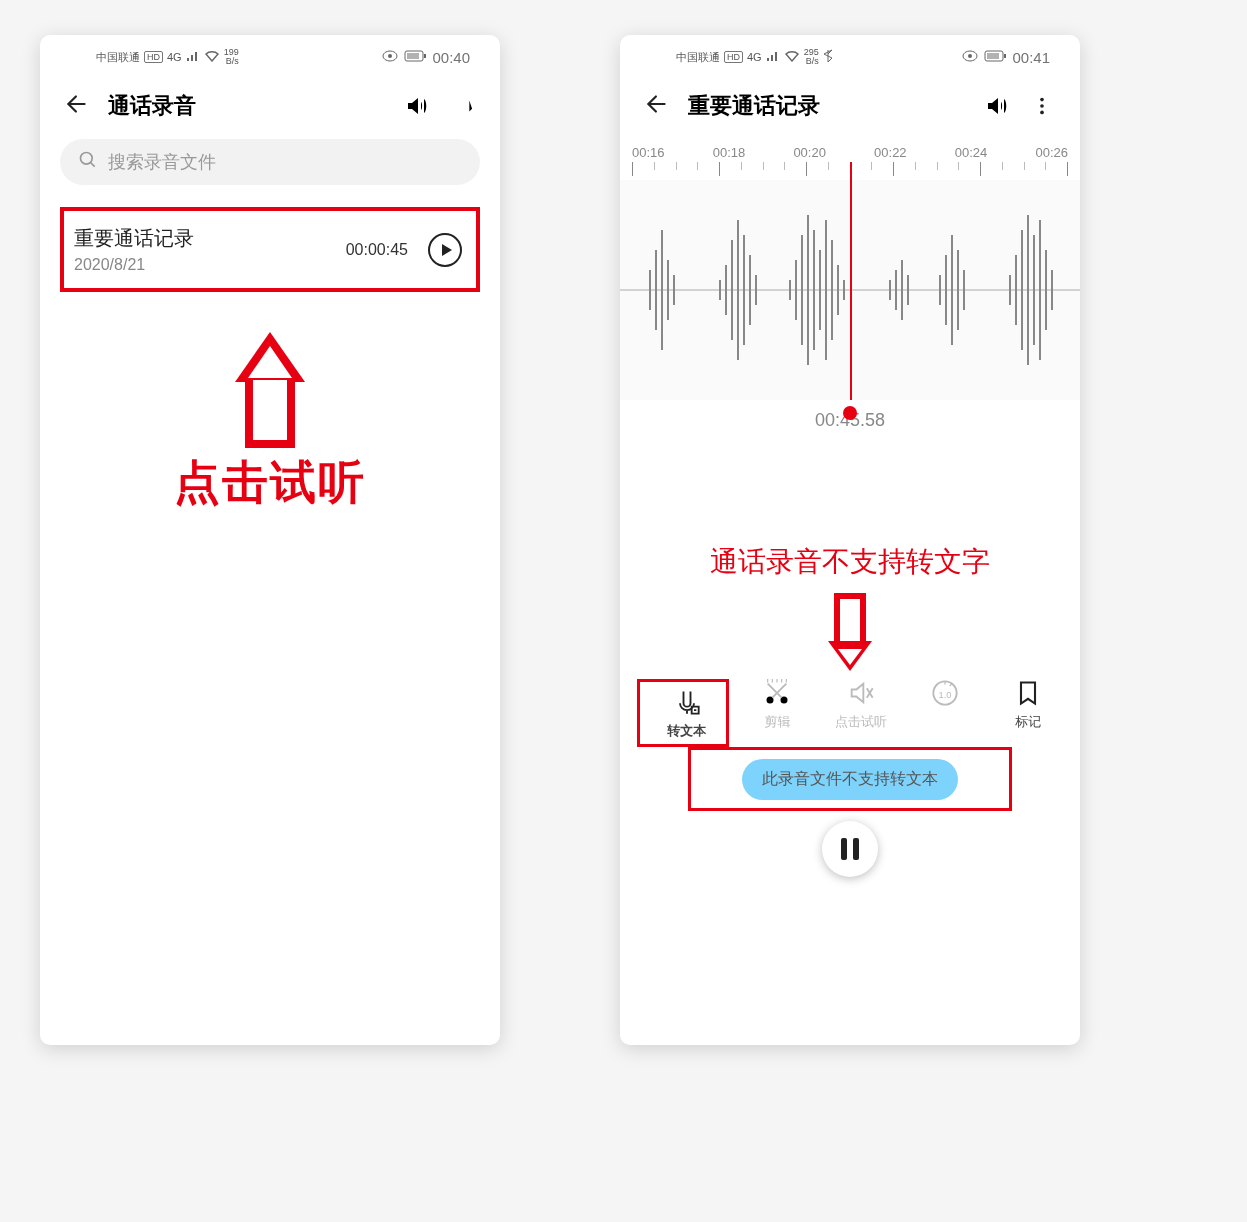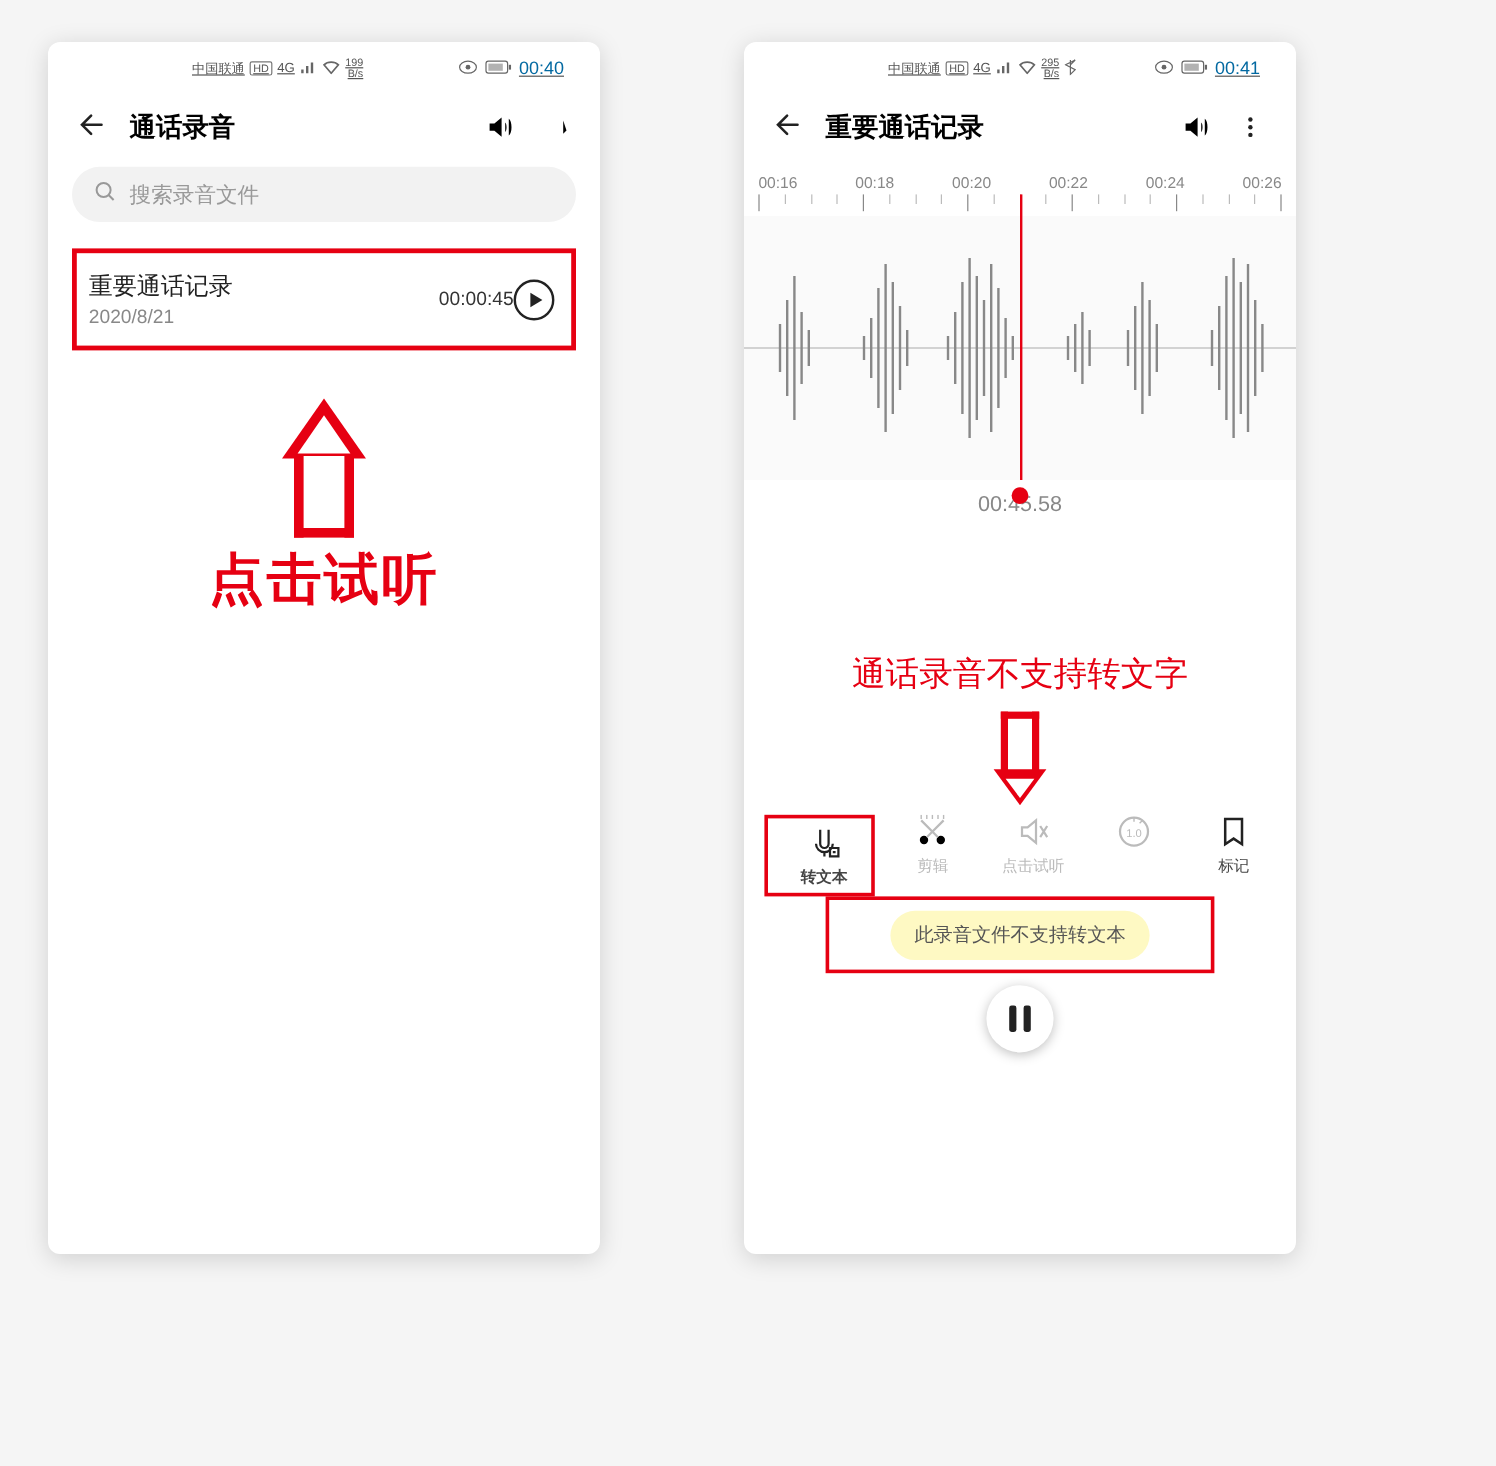--- a/index.html
+++ b/index.html
@@ -24,29 +24,28 @@
   }
   .phone-left { top: 35px; left: 40px; }
   .phone-right { top: 35px; left: 620px; }
 
   
   .status-bar {
     height: 44px;
     display: flex;
     align-items: center;
     justify-content: space-between;
-    padding: 0 30px 0 120px;
+    padding: 0 30px 0 56px;
     font-size: 13px;
     color: #555;
-    text-decoration: underline;
   }
   .status-left { display:flex; align-items:center; gap:4px; }
   .status-right { display:flex; align-items:center; gap:6px; }
   .sig { font-size:11px; }
-  .status-time { font-weight:500; font-size:15px; color:#0369a1; }
+  .status-time { font-weight:500; font-size:15px; color:#737373; }
   .net-box { font-size:9px; line-height:1; text-align:right; }
 
   
   .header {
     display:flex;
     align-items:center;
     padding: 12px 24px 18px 24px;
     gap: 18px;
   }
   .back-arrow { font-size:26px; line-height:1; }
@@ -71,21 +70,21 @@
   .rec-item {
     margin: 22px 20px 0 20px;
     border: 4px solid #e60012;
     padding: 14px 14px 14px 10px;
     display:flex;
     align-items:center;
   }
   .rec-info { flex:1; }
   .rec-title { font-size:20px; color:#222; }
   .rec-date { font-size:16px; color:#888; margin-top:4px; }
-  .rec-duration { font-size:16px; color:#333; margin-right:0; }
+  .rec-duration { font-size:16px; color:#333; margin-right:20px; }
   .play-circle {
     width:30px; height:30px; border:2px solid #222; border-radius:50%;
     display:flex; align-items:center; justify-content:center;
   }
   .play-circle::after{
     content:''; display:block; width:0; height:0;
     border-left:10px solid #222; border-top:6px solid transparent; border-bottom:6px solid transparent;
     margin-left:3px;
   }
 
@@ -150,21 +149,21 @@
   }
   .tool.disabled { color:#bbb; }
   .tool svg { width:28px; height:28px; }
   .tool-boxed { border:3px solid #e60012; padding:6px 4px 4px 12px;font-weight:bold; }
 
   .toast-wrap {
     position:relative; margin:0 68px; border:3px solid #e60012; height:58px;
     display:flex; align-items:center; justify-content:center;
   }
   .toast {
-    background:#fef9c3; color:#555; font-size:16px; border-radius:26px; padding:10px 20px;
+    background:#7dd3fc; color:#555; font-size:16px; border-radius:26px; padding:10px 20px;
   }
 
   .pause-btn {
     width:56px; height:56px; border-radius:50%; background:#fff; box-shadow:0 2px 10px rgba(0,0,0,0.25);
     margin:10px auto 0 auto; display:flex; align-items:center; justify-content:center; gap:6px;
   }
   .pause-btn div{ width:6px; height:22px; background:#222; border-radius:2px; }
 </style>
 </head>
 <body>

